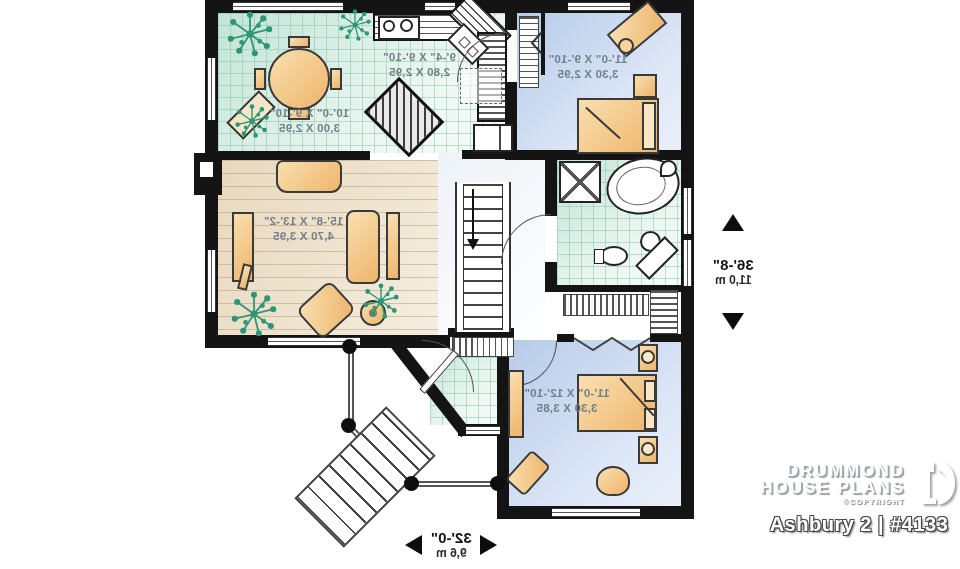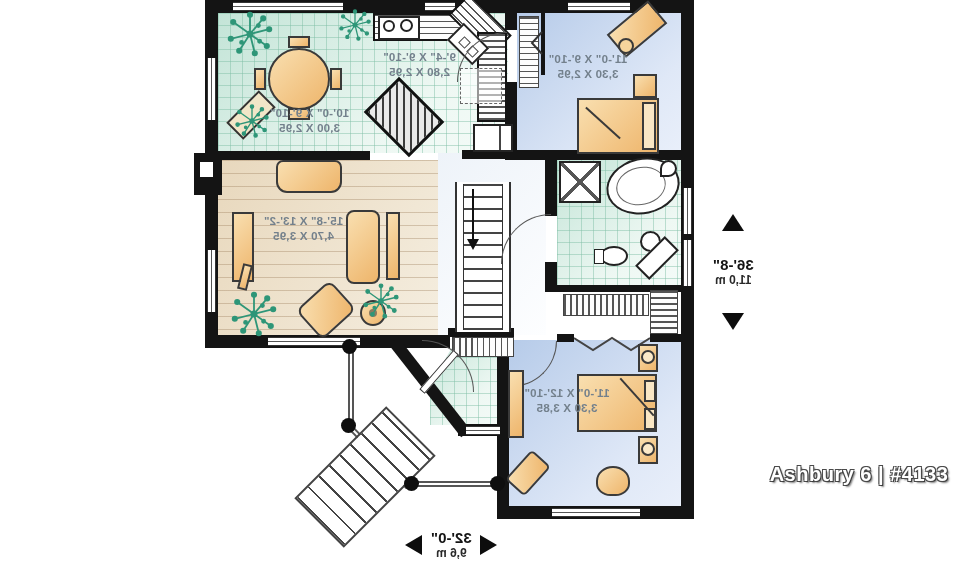--- a/index.html
+++ b/index.html
@@ -264,16 +264,27 @@
   <div class="abs" style="left:365px;top:524px;width:172px;height:42px;display:flex;align-items:center;justify-content:center;gap:9px">
     <div class="tl"></div>
     <div class="mir" style="text-align:center">
       <div class="dimft">32'-0"</div>
       <div class="dimm">9,6 m</div>
     </div>
     <div class="tr"></div>
   </div>
 
   <div class="abs" style="left:735px;top:458px;width:222px;height:92px">
-    <div class="brand-title" style="margin-top:5px;text-align:center;padding-left:26px">Ashbury 6 | #4133</div>
+    <div style="display:flex;justify-content:flex-end;align-items:center;gap:10px">
+      <div style="text-align:right">
+        <div class="brand-name">DRUMMOND</div>
+        <div class="brand-name">HOUSE PLANS</div>
+        <div class="brand-copy">©COPYRIGHT</div>
+      </div>
+      <svg width="42" height="50" viewBox="0 0 42 50" style="filter:drop-shadow(2px 2px 1px #9aa0a8)">
+        <path d="M7 46 L7 11 Q7 4 14 4 L19 4 L19 14 L15 14 L15 40 L21 40 L21 46 Z" fill="#fff"></path>
+        <path d="M23 4 L27 4 Q40 9 40 25 Q40 41 27 46 L23 46 L23 38 Q32 35 32 25 Q32 15 23 12 Z" fill="#fff"></path>
+      </svg>
+    </div>
+    <div class="brand-title" style="margin-top:5px;text-align:center;padding-left:26px">Ashbury 2 | #4133</div>
   </div>
 
 </div>
 
 </body></html>

